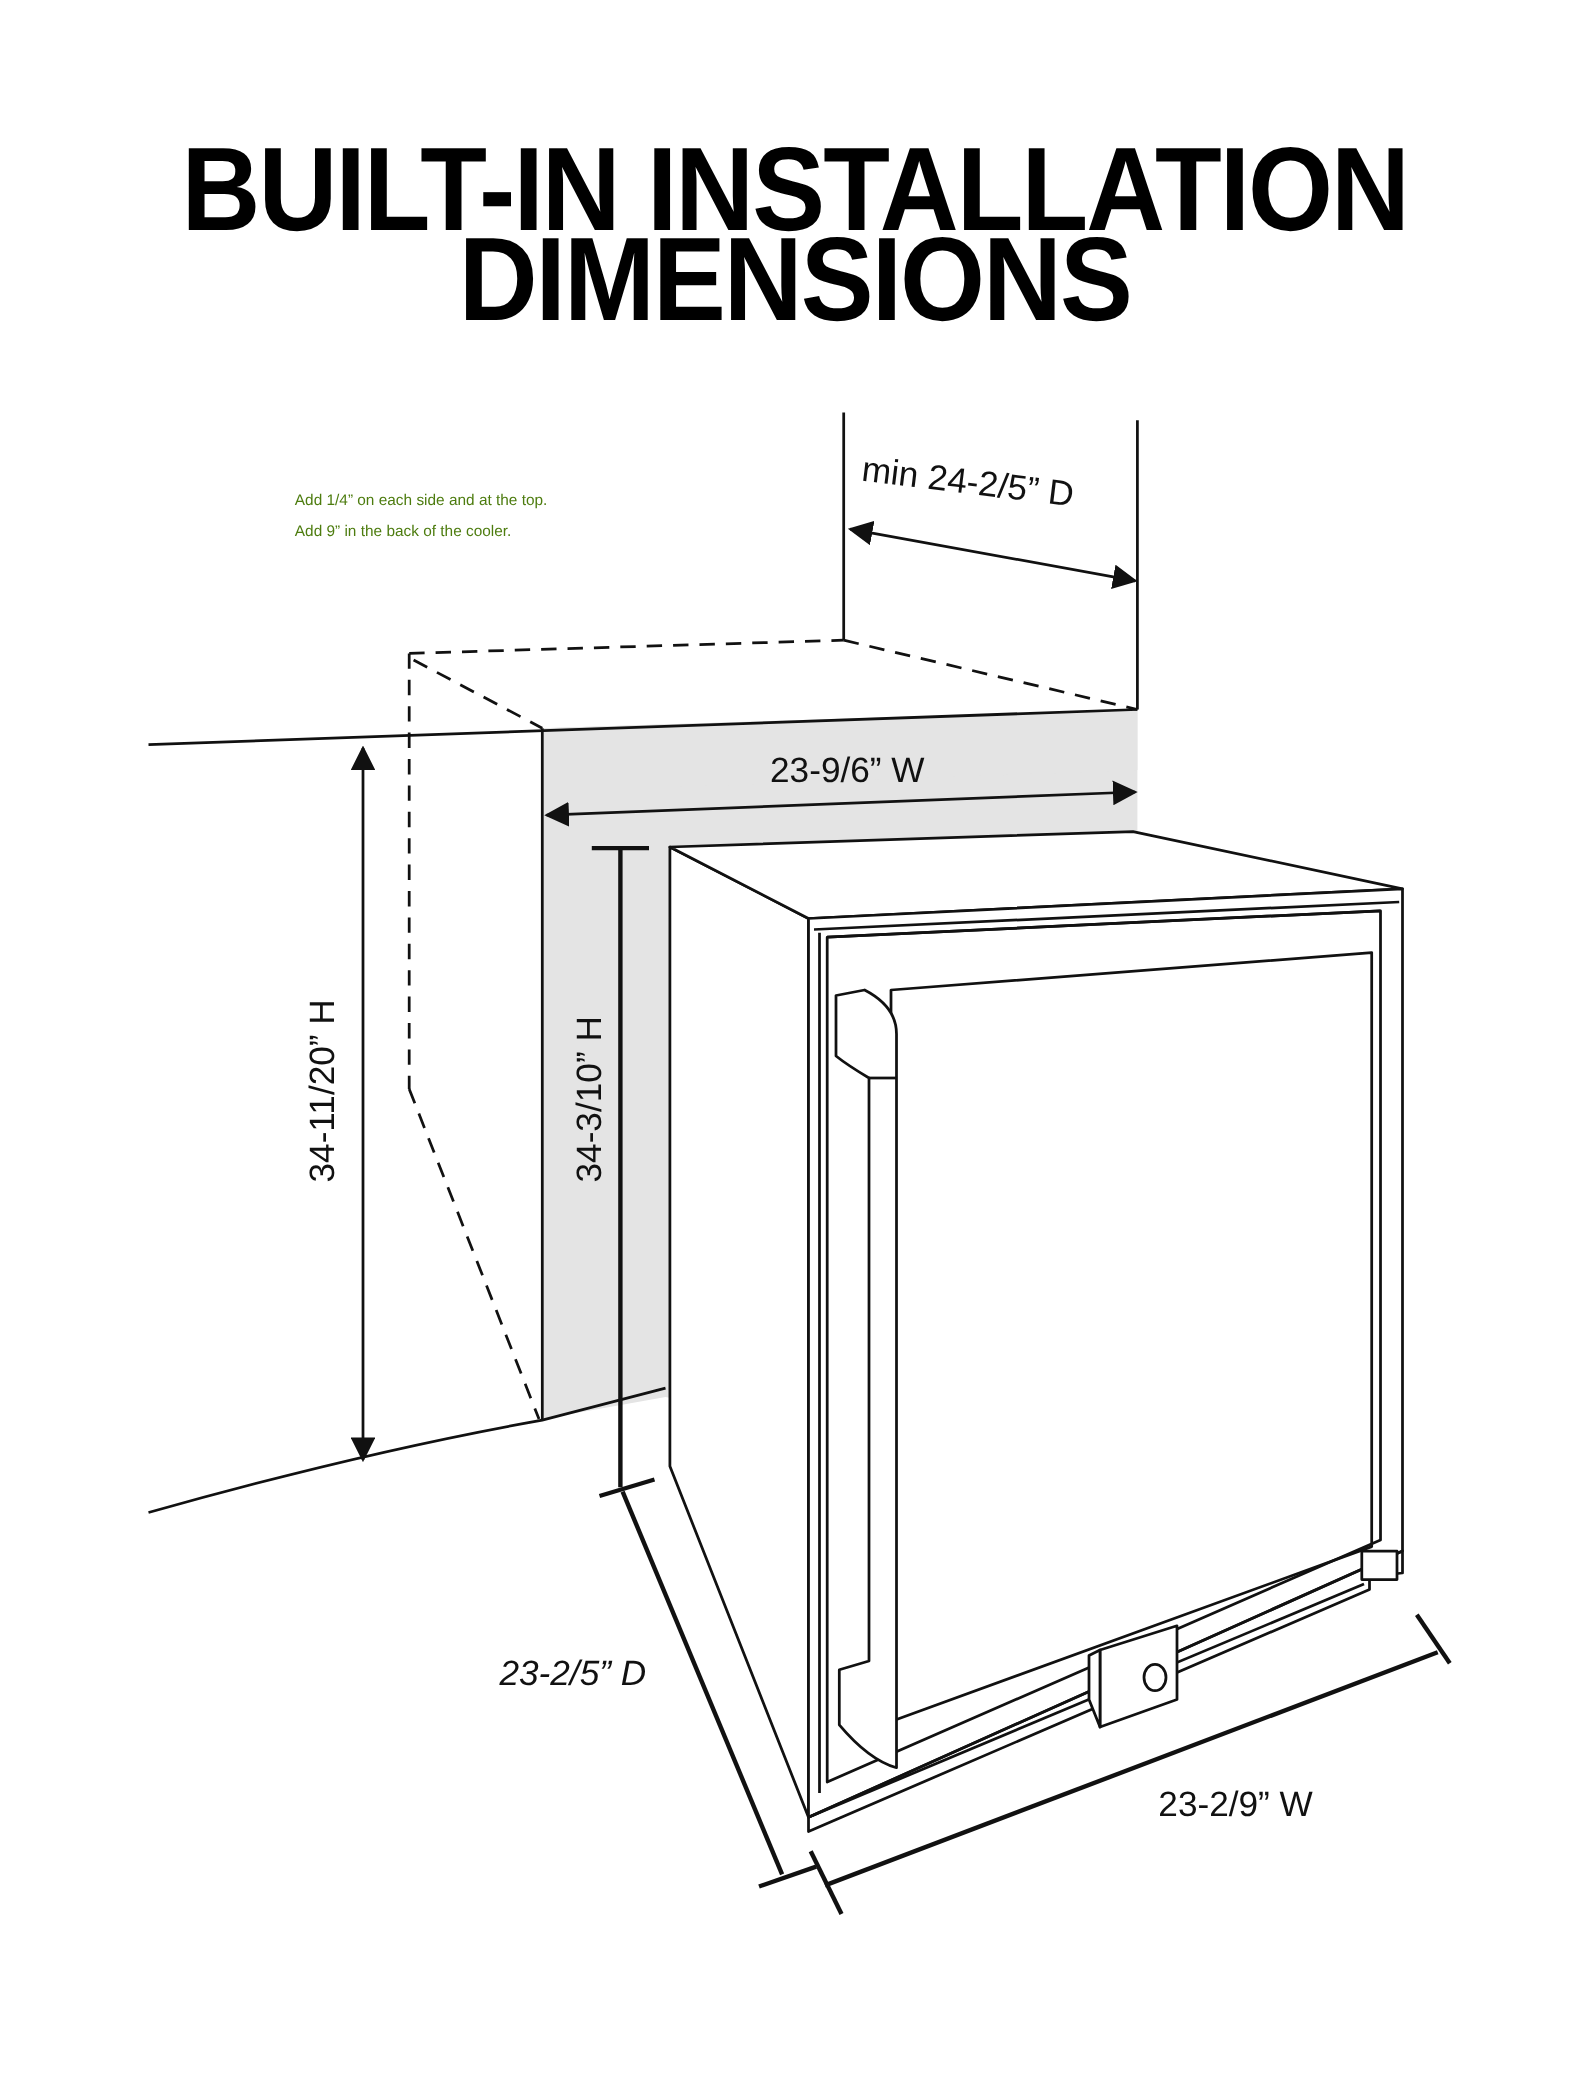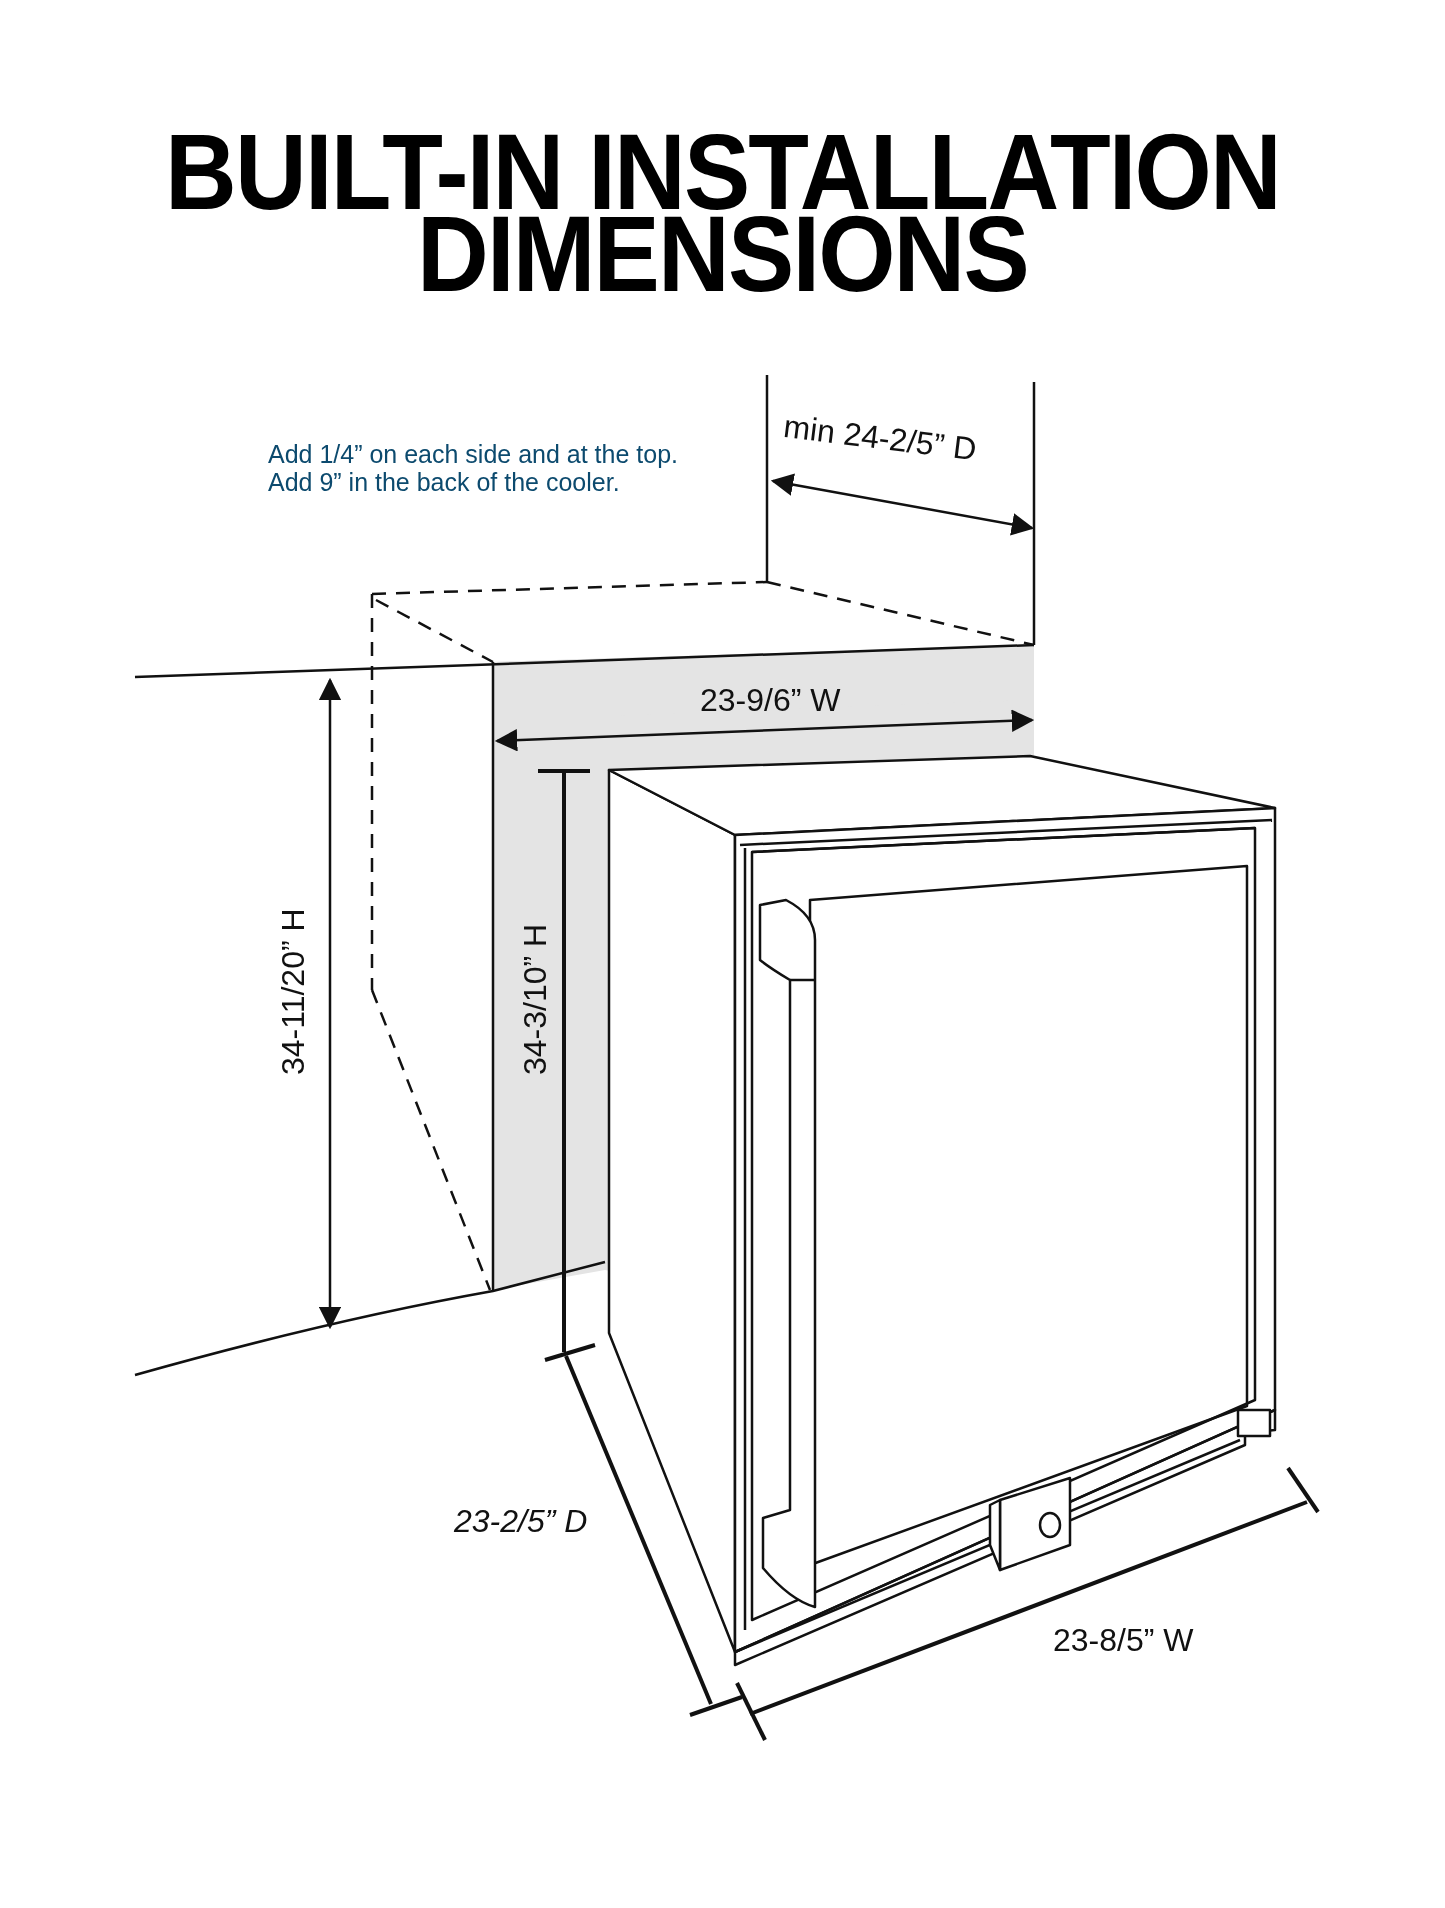--- a/index.html
+++ b/index.html
@@ -1,20 +1,20 @@
 <!DOCTYPE html>
 <html><head>
 <meta charset="utf-8">
 <style>
   html, body { margin: 0; padding: 0; background: #ffffff; }
   body { width: 1445px; height: 1908px; position: relative; overflow: hidden; font-family: "Liberation Sans", sans-serif; color: #111; }
   .title { position: absolute; left: 0; width: 1445px; text-align: center; font-family: "Liberation Sans", sans-serif; font-weight: 700; font-size: 108px; line-height: 88px; letter-spacing: -2px; transform: scaleX(0.92); transform-origin: center; color: #000; }
   #title-line-1 { top: 128px; }
   #title-line-2 { top: 210px; }
-  .note { position: absolute; left: 268px; font-size: 25px; line-height: 28px; color: #0c4a6e; }
+  .note { position: absolute; left: 268px; font-size: 14px; line-height: 28px; color: #4d7c0f; }
   #note-1 { top: 440px; }
   #note-2 { top: 468px; }
   .lbl { position: absolute; font-size: 32px; color: #111; white-space: nowrap; font-family: "Liberation Sans", sans-serif; }
   svg { position: absolute; left: 0; top: 0; }
 </style>
 </head>
 <body>
 
 <div class="title" id="title-line-1">BUILT-IN INSTALLATION</div>
 <div class="title" id="title-line-2">DIMENSIONS</div>
@@ -107,13 +107,13 @@
 <div class="lbl" style="left:786px; top:408px; transform: rotate(7deg); transform-origin:left top;">min 24-2/5” D</div>
 
 <div class="lbl" style="left:700px; top:682px;">23-9/6” W</div>
 
 <div class="lbl" style="left:275px; top:1075px; transform: rotate(-90deg); transform-origin:left top;">34-11/20” H</div>
 
 <div class="lbl" style="left:517px; top:1075px; transform: rotate(-90deg); transform-origin:left top;">34-3/10” H</div>
 
 <div class="lbl" style="left:454px; top:1503px;font-style:italic;">23-2/5” D</div>
 
-<div class="lbl" style="left:1053px; top:1622px;">23-8/5” W</div>
+<div class="lbl" style="left:1053px; top:1622px;">23-2/9” W</div>
 
 </body></html>

